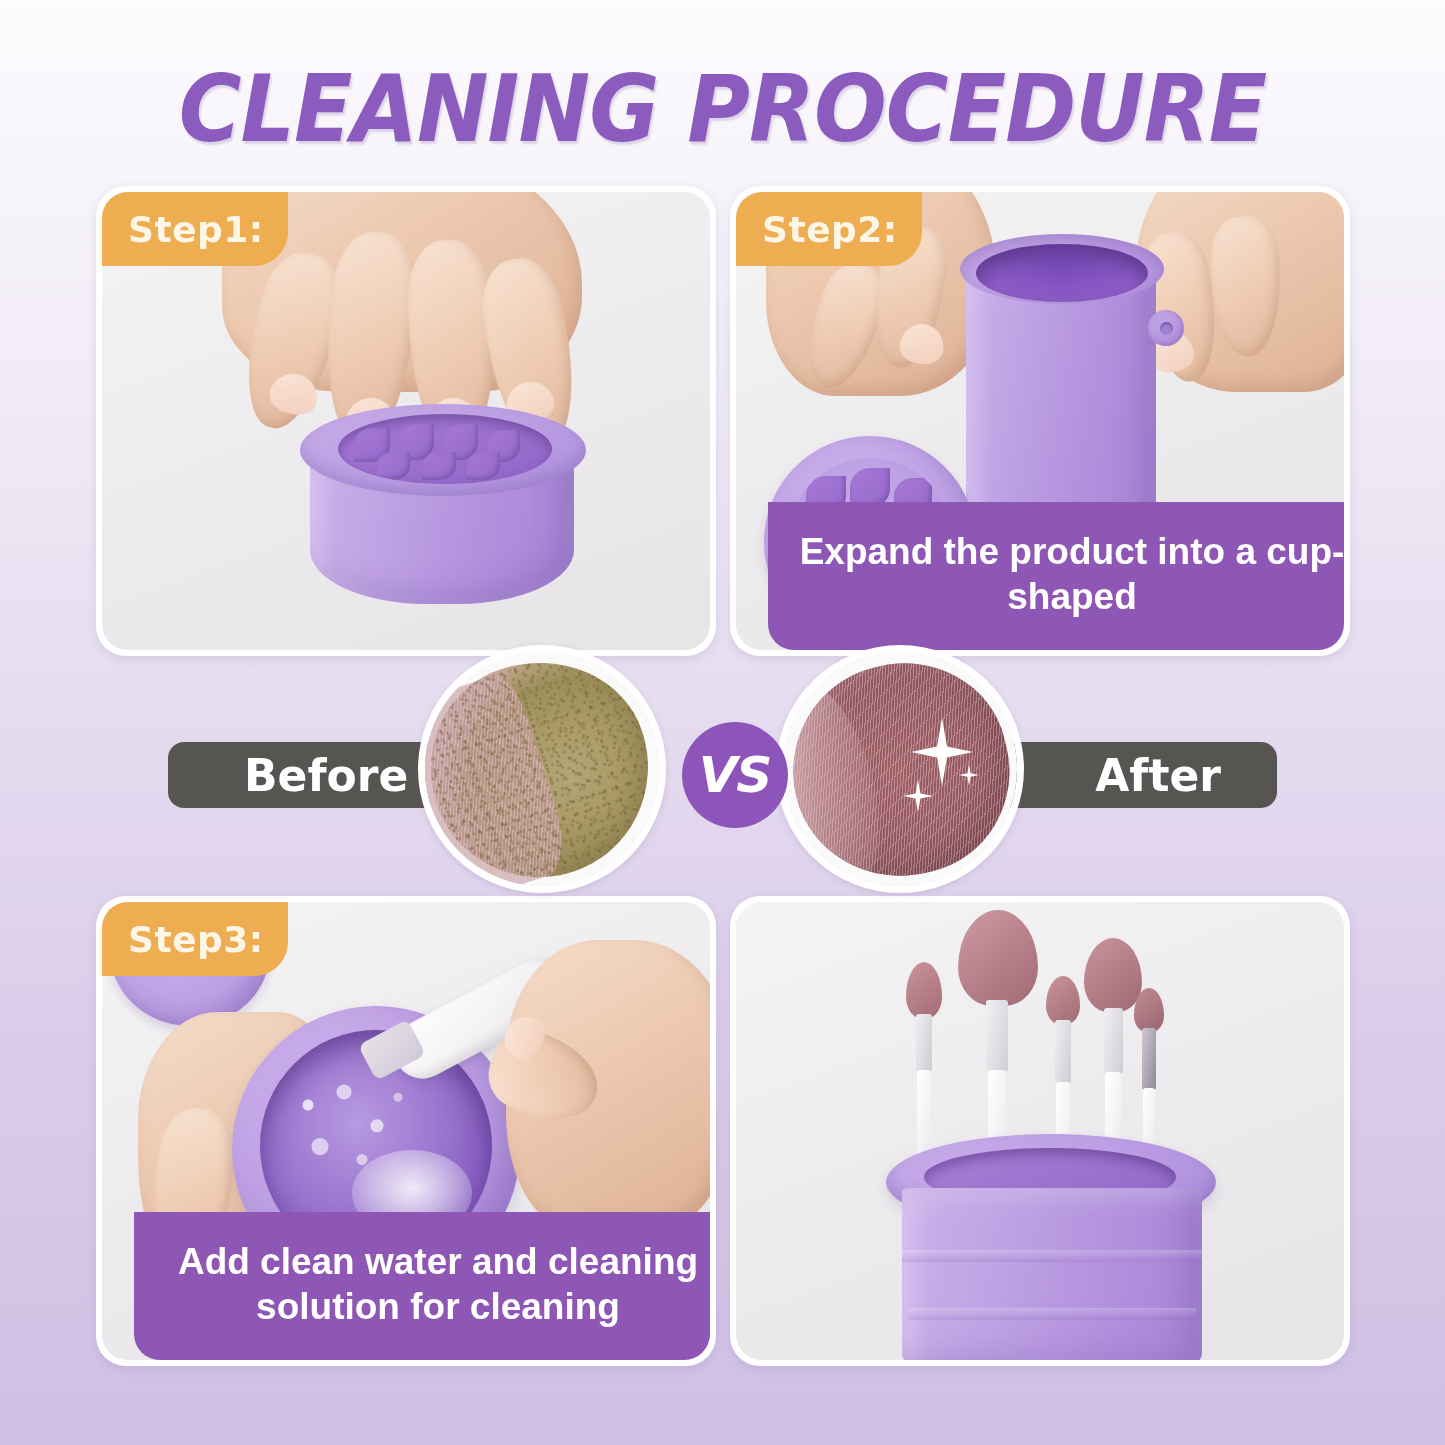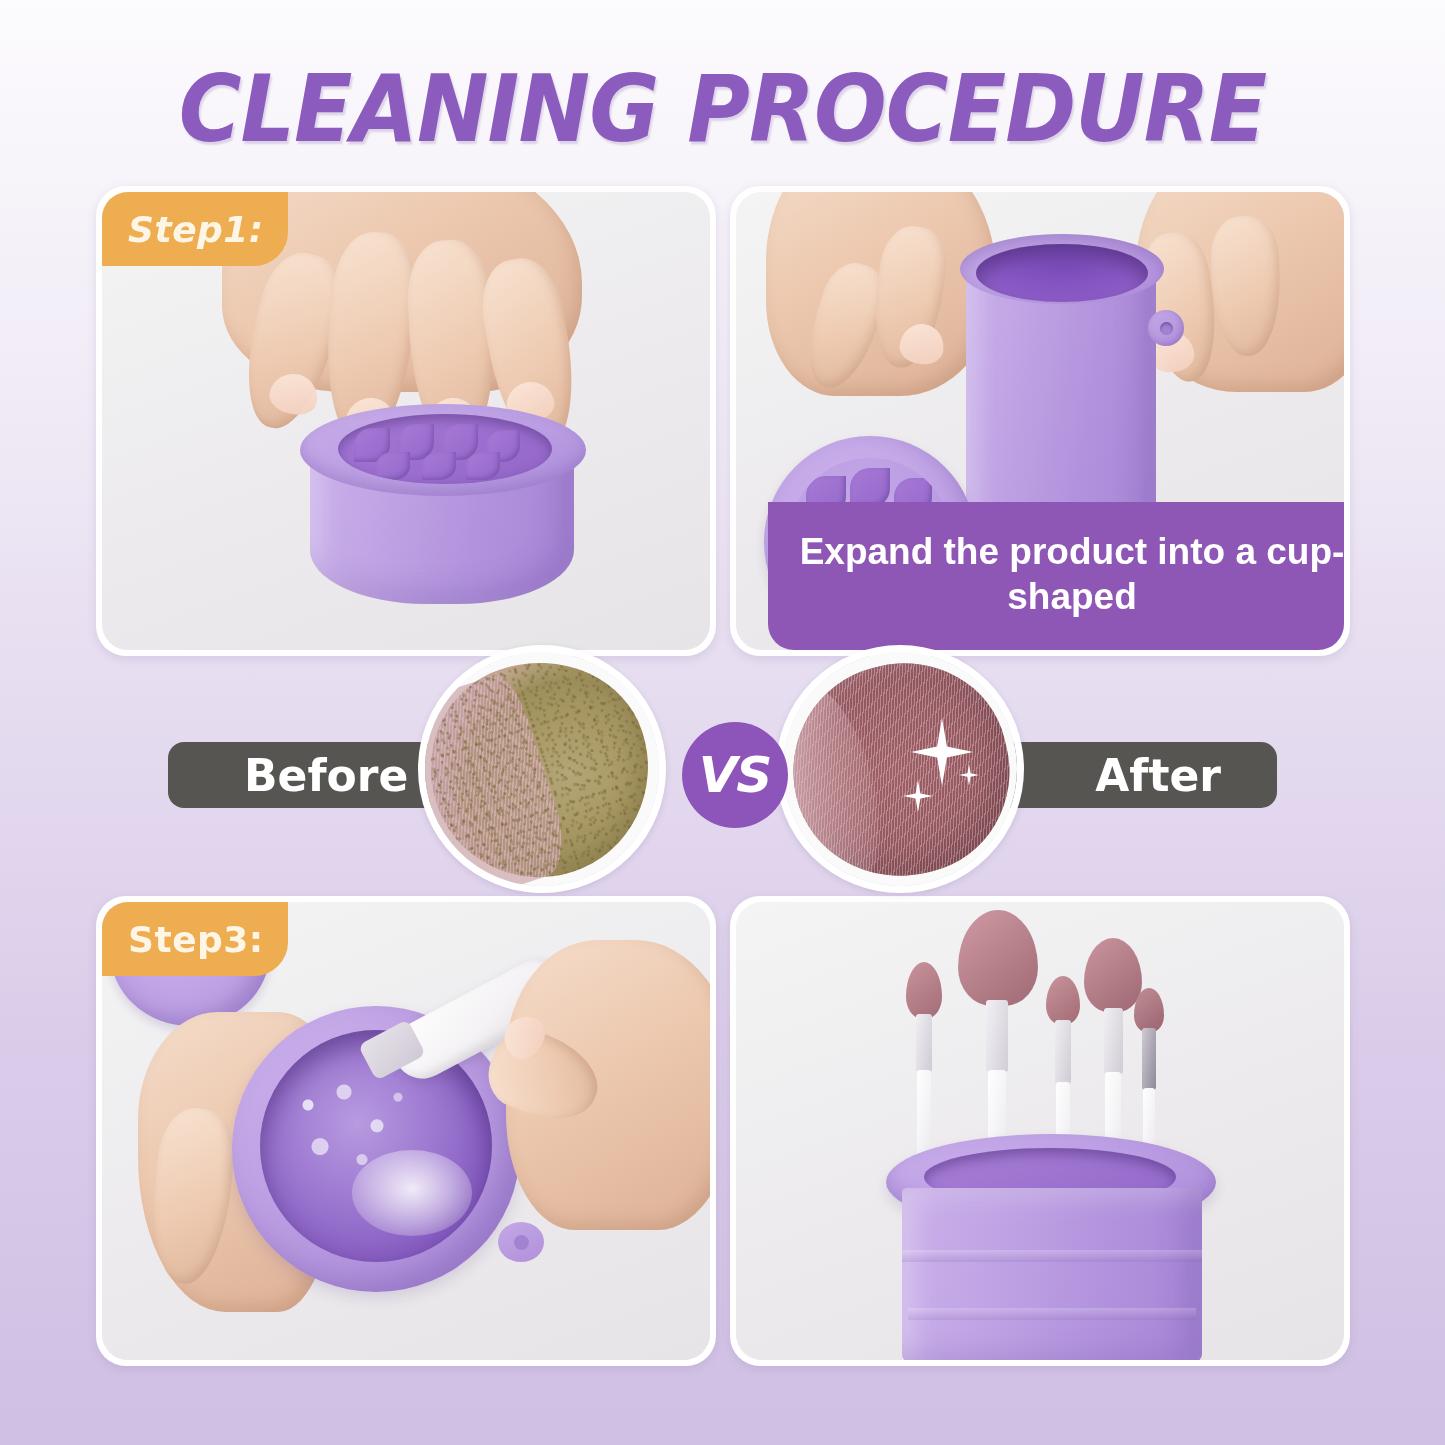--- a/index.html
+++ b/index.html
@@ -49,21 +49,21 @@
   
   .card {
     position: absolute;
     width: 620px;
     height: 470px;
     border-radius: 30px;
     background: #ffffff;
     box-shadow: 0 3px 10px rgba(120,95,150,0.16);
     overflow: hidden;
   }
-  .card.c1 { left: 96px;  top: 186px; font-style: italic; }
+  .card.c1 { left: 96px;  top: 186px; }
   .card.c2 { left: 730px; top: 186px; }
   .card.c3 { left: 96px;  top: 896px; }
   .card.c4 { left: 730px; top: 896px; }
 
   .card-inner {
     position: absolute;
     left: 6px; top: 6px;
     width: 608px; height: 458px;
     border-radius: 26px;
     overflow: hidden;
@@ -437,20 +437,23 @@
             <div class="petal" style="left:106px;top:20px;width:38px;height:38px;"></div>
             <div class="petal" style="left:10px;top:62px;width:40px;height:40px;"></div>
             <div class="petal" style="left:56px;top:56px;width:42px;height:42px;"></div>
             <div class="petal" style="left:104px;top:62px;width:40px;height:40px;"></div>
             <div class="petal" style="left:22px;top:106px;width:38px;height:38px;"></div>
             <div class="petal" style="left:66px;top:110px;width:38px;height:38px;"></div>
             <div class="petal" style="left:108px;top:104px;width:36px;height:36px;"></div>
           </div>
         </div>
       </div>
+      <div class="badge">
+        <span>Step2:</span>
+      </div>
       <div class="caption two-line">Expand the product into a cup-shaped</div>
     </div>
   </div>
 
   <div class="card c3">
     <div class="card-inner">
       <div class="photo">
         <div class="scene">
 
           <div class="lid-disc" style="left:8px;top:-26px;width:160px;height:150px;"></div>
@@ -477,20 +480,21 @@
           <div class="finger" style="left:402px;top:120px;width:80px;height:110px;transform:rotate(-68deg);"></div>
           <div class="nail" style="left:400px;top:116px;width:44px;height:38px;transform:rotate(-56deg);"></div>
 
           <div style="position:absolute;left:396px;top:320px;width:46px;height:40px;border-radius:50%;background:linear-gradient(150deg,#c3a8e6,#b190dc);"></div>
           <div style="position:absolute;left:412px;top:333px;width:15px;height:15px;border-radius:50%;background:#a183d2;"></div>
         </div>
       </div>
       <div class="badge">
         <span>Step3:</span>
       </div>
+      <div class="caption two-line">Add clean water and cleaning solution for cleaning</div>
     </div>
   </div>
 
   <div class="card c4">
     <div class="card-inner">
       <div class="photo">
         <div class="scene">
 
           <div style="position:absolute;left:170px;top:60px;">
             <div style="position:absolute;left:0;top:0;width:36px;height:56px;border-radius:50% 50% 40% 40% / 62% 62% 38% 38%;background:linear-gradient(140deg,#c9949c,#a36c76);"></div>

